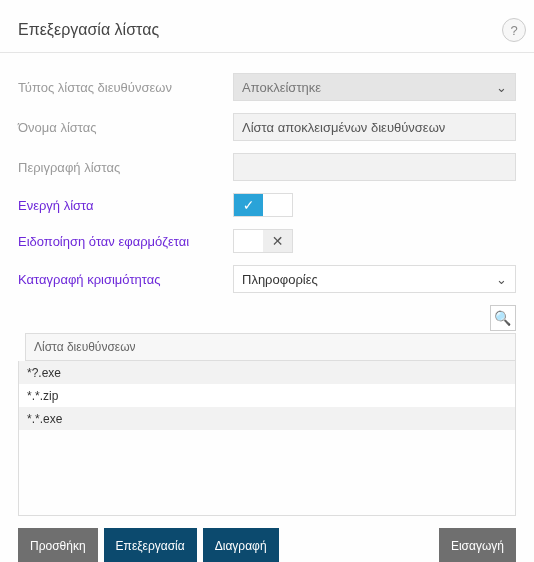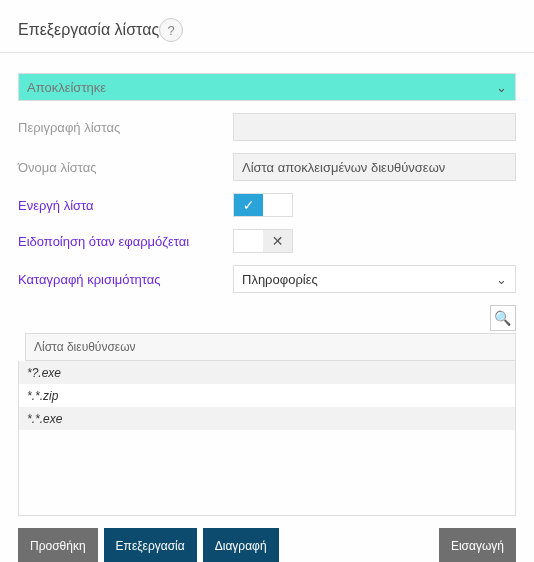--- a/index.html
+++ b/index.html
@@ -1,44 +1,44 @@
 <!DOCTYPE html>
 <html><head>
 <meta charset="utf-8">
 <style>
   * { box-sizing: border-box; font-family: Arial, "Segoe UI", sans-serif; }
   body { margin: 0; background: #fefefe; width: 534px; }
   .dialog { width: 534px; background: #fefefe; position: relative; }
-  .header { padding: 18px 30px 10px 18px; border-bottom: 1px solid #e5e5e5; display:flex; align-items:center; justify-content:flex-start;}
+  .header { padding: 18px 8px 10px 18px; border-bottom: 1px solid #e5e5e5; display:flex; align-items:center; justify-content:space-between;gap:8px;}
   .header h1 { margin:0; font-size:16px; font-weight:400; color:#444; }
   .help-btn { width:24px; height:24px; border:1px solid #ccc; border-radius:50%; background:#f7f7f7; color:#888; font-size:13px; display:flex; align-items:center; justify-content:center; cursor:pointer;}
   .body { padding: 20px 18px 10px 18px; }
   .row { display:flex; align-items:center; margin-bottom:12px; }
   .label { width:215px; color:#9a9a9a; font-size:13px; flex-shrink:0; }
   .label.dark { color:#6d28d9; }
   .field { flex:1; }
   .select, .text-input {
-    width:100%; height:28px; border:1px solid #ddd; background:#5eead4;
+    width:100%; height:28px; border:1px solid #ddd; background:#e5e5e5;
     color:#777; font-size:13px; padding:0 8px; position:relative;
     display:flex; align-items:center; justify-content:space-between;
   }
   .select.active { background:#fff; color:#333; }
   .text-input { background:#f2f2f2; color:#555;}
   .text-input.empty { background:#f2f2f2; color:#aaa;}
   .chevron { color:#555; }
   .toggle { width:60px; height:24px; border:1px solid #ddd; display:flex; cursor:pointer;}
   .toggle .half { width:50%; display:flex; align-items:center; justify-content:center; font-size:14px;}
   .toggle .on { background:#2aa3d8; color:#fff;}
   .toggle .off { background:#fff; color:#fff;}
   .toggle.false .on { background:#fff; color:#fff;}
   .toggle.false .off { background:#eee; color:#555;}
   .search-wrap { margin-top:10px; display:flex; justify-content:flex-end;}
   .search-btn { width:26px; height:26px; border:1px solid #ccc; background:#fff; display:flex; align-items:center; justify-content:center; cursor:pointer; font-size:14px; color:#333;}
   .list-header { margin-top:2px; border:1px solid #ddd; background:#f7f7f7; height:28px; display:flex; align-items:center; padding:0 8px; font-size:12px; color:#666;margin-left:7px;}
-  .list-body { border:1px solid #ddd; border-top:none; height:155px; overflow:auto; font-size:12px; color:#333;font-style:italic;}
+  .list-body { border:1px solid #ddd; border-top:none; height:155px; overflow:auto; font-size:12px; color:#333;}
   .list-row { height:23px; display:flex; align-items:center; padding:0 8px;}
   .list-row:nth-child(odd){ background:#f2f2f2;}
   .list-row:nth-child(even){ background:#fff;}
   .button-row { margin-top:12px; display:flex; gap:6px; align-items:center;}
   .btn { height:36px; padding:0 12px; border:none; font-size:12px; cursor:pointer; display:flex; align-items:center; justify-content:center;}
   .btn.dark { background:#6f6f6f; color:#fff;}
   .btn.disabled { background:#0c4a6e; color:#fff; cursor:default;}
   .spacer { flex:1;}
 </style>
 </head>
@@ -49,42 +49,43 @@
   <div class="header">
     <h1>Επεξεργασία λίστας</h1>
     <div class="help-btn">
       <span>?</span>
     </div>
   </div>
 
   <div class="body">
 
     <div class="row">
+      <div class="label">Τύπος λίστας διευθύνσεων</div>
       <div class="field">
         <div class="select">
           <span>Αποκλείστηκε</span>
           <span class="chevron">⌄</span>
         </div>
       </div>
     </div>
 
     <div class="row">
-      <div class="label">Περιγραφή λίστας</div>
+      <div class="label">Όνομα λίστας</div>
       <div class="field">
-        <div class="text-input empty">
-          <span></span>
+        <div class="text-input">
+          <span>Λίστα αποκλεισμένων διευθύνσεων</span>
         </div>
       </div>
     </div>
 
     <div class="row">
-      <div class="label">Όνομα λίστας</div>
+      <div class="label">Περιγραφή λίστας</div>
       <div class="field">
-        <div class="text-input">
-          <span>Λίστα αποκλεισμένων διευθύνσεων</span>
+        <div class="text-input empty">
+          <span></span>
         </div>
       </div>
     </div>
 
     <div class="row">
       <div class="label dark">Ενεργή λίστα</div>
       <div class="field">
         <div class="toggle">
           <div class="half on">✓</div>
           <div class="half off"></div>

